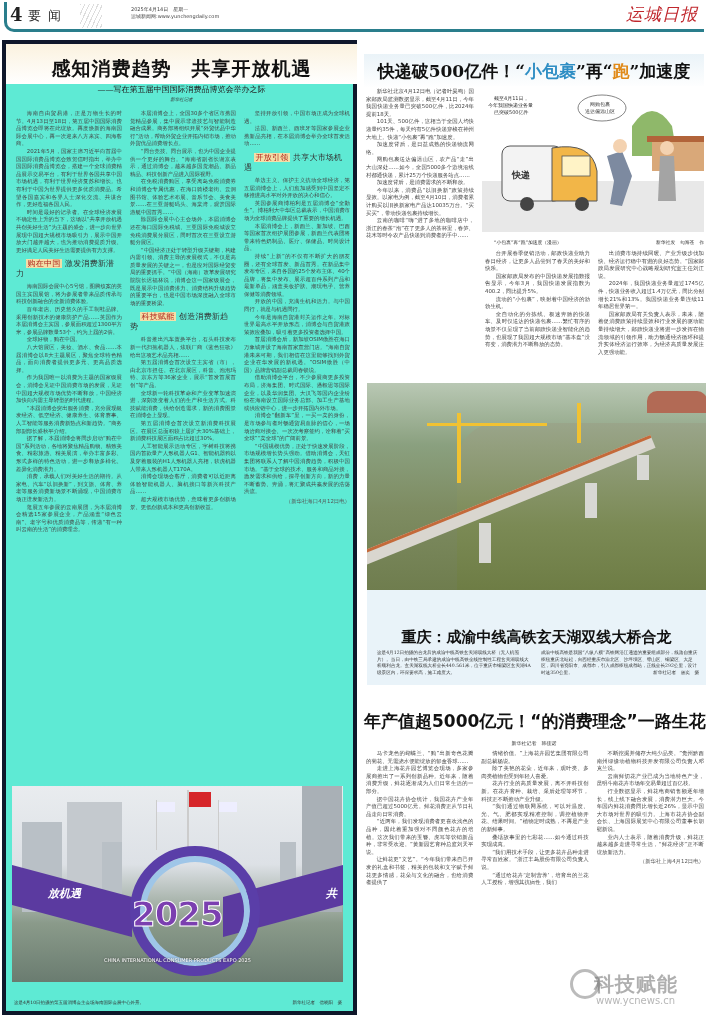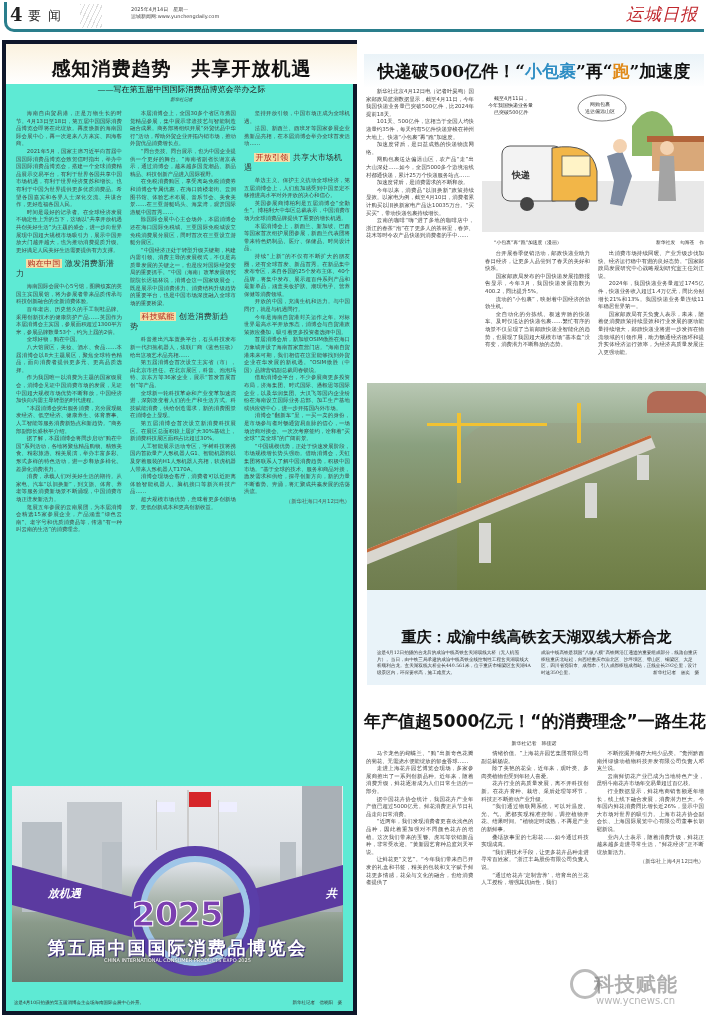--- a/index.html
+++ b/index.html
@@ -153,21 +153,20 @@
   <div class="flag" style="left:144px;top:14px;width:1px;height:50px;background:#ccc;"></div>
   <div class="flag" style="left:145px;top:16px;width:18px;height:10px;background:#eef;"></div>
   <div class="flag" style="left:206px;top:14px;width:1px;height:50px;background:#ccc;"></div>
   <div class="flag" style="left:207px;top:16px;width:18px;height:10px;background:#eef;"></div>
   <div class="wing-l"></div>
   <div class="wing-r"></div>
   <div class="arch"></div>
   <div class="side-text" style="left:16px;margin-left:20px;">放机遇</div>
   <div class="side-text" style="right:6px;">共</div>
   <div class="expo-year">2025</div>
-  <div class="expo-banner-cn">第五届中国国际消费品博览会</div>
   <div class="expo-banner-en">CHINA INTERNATIONAL CONSUMER PRODUCTS EXPO 2025</div>
 </div>
 <div class="expo-caption">
   <span>这是4月10日拍摄的第五届消博会主会场海南国际会展中心外景。</span>
   <span>新华社记者　僧晓阳　摄</span>
 </div>
 
 <div class="right-title-box">
   <div class="right-title">
     <span>快递破500亿件！“</span><span class="blue">小包裹</span><span>”再“</span><span class="orange">跑</span><span>”加速度</span>

